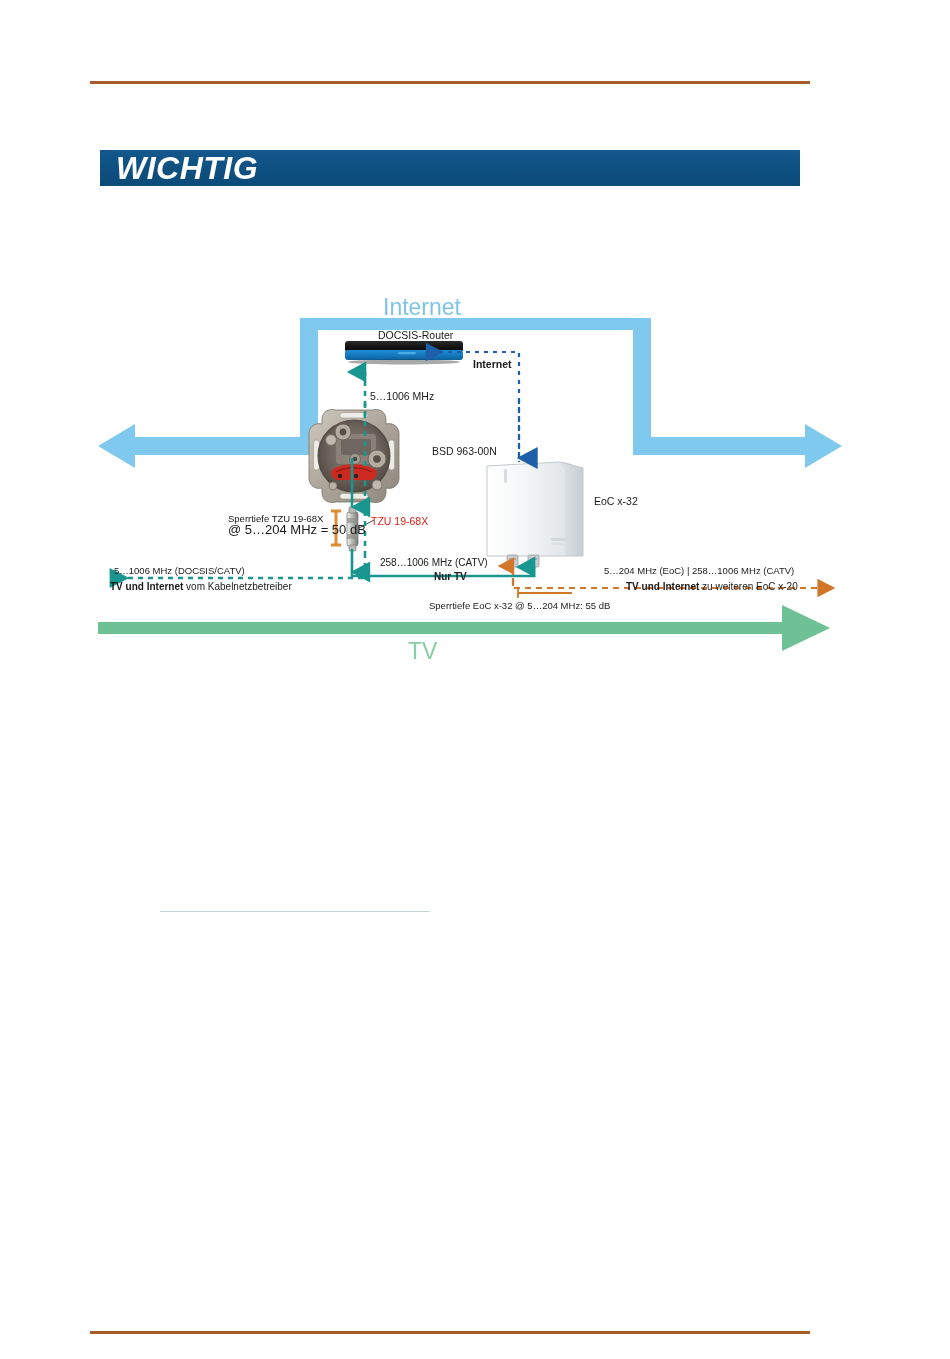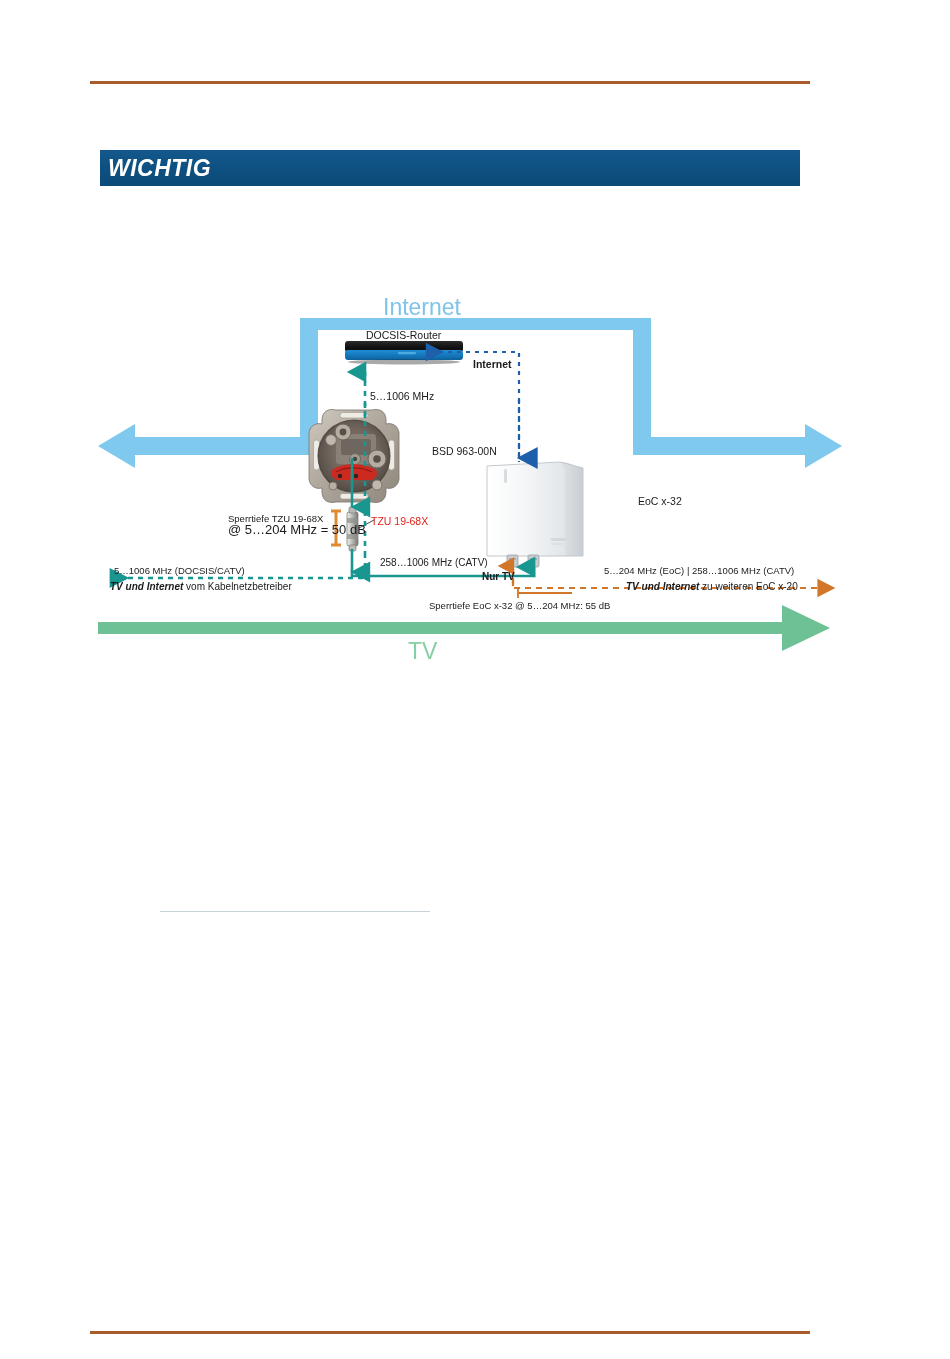--- a/index.html
+++ b/index.html
@@ -22,56 +22,56 @@
   .rule.bottom{top:1331px;}
 
   
   .banner{
     position:absolute;left:100px;top:150px;width:700px;height:36px;
     background:linear-gradient(180deg,#14578c 0%,#0e5182 45%,#0c4a78 100%);
     display:flex;align-items:center;
   }
   .banner-title{
     color:#ffffff;font-style:italic;font-weight:bold;
-    font-size:23px;letter-spacing:.5px;padding-left:8px;
+    font-size:32px;letter-spacing:.5px;padding-left:16px;
     font-family:"Liberation Sans", sans-serif;
   }
 
   
   .diagram{
     position:absolute;left:0;top:0;width:950px;height:1134px;
     pointer-events:none;
   }
   .diagram svg{position:absolute;left:0;top:0;}
 
   
   .lbl{position:absolute;white-space:nowrap;font-family:"Liberation Sans", sans-serif;}
 
   .big-internet{
     left:383px;top:294px;font-size:23px;color:#7fc4e8;font-weight:400;
   }
   .big-tv{
     left:408px;top:638px;font-size:23px;color:#86cfa4;font-weight:400;text-align:center;
   }
-  .l-docsis-router{left:366px;top:329px;font-size:10.5px;color:#1b1b1b;}
+  .l-docsis-router{left:378px;top:329px;font-size:10.5px;color:#1b1b1b;}
   .l-internet-dash{left:473px;top:358px;font-size:10.5px;color:#1b1b1b;font-weight:bold;}
   .l-5-1006{left:370px;top:390px;font-size:10.5px;color:#1b1b1b;}
   .l-bsd{left:432px;top:445px;font-size:10.5px;color:#1b1b1b;}
-  .l-eoc{left:594px;top:495px;font-size:10.5px;color:#1b1b1b;margin-left:44px;}
+  .l-eoc{left:594px;top:495px;font-size:10.5px;color:#1b1b1b;}
   .l-tzu-red{left:371px;top:515px;font-size:10.5px;color:#e32119;font-weight:normal;}
   .l-sperr1a{left:228px;top:513px;font-size:9.5px;color:#1b1b1b;text-align:center;}
   .l-sperr1b{left:228px;top:522px;font-size:13px;color:#1b1b1b;text-align:right;}
   .l-258{left:380px;top:557px;font-size:10px;color:#1b1b1b;}
-  .l-nurtv{left:434px;top:571px;font-size:10px;color:#1b1b1b;font-weight:bold;margin-left:48px;}
+  .l-nurtv{left:434px;top:571px;font-size:10px;color:#1b1b1b;font-weight:bold;}
   .l-left1{left:114px;top:565px;font-size:9.5px;color:#1b1b1b;}
   .l-left2{left:110px;top:581px;font-size:10px;color:#1b1b1b;}
   .l-right1{left:604px;top:565px;font-size:9.5px;color:#1b1b1b;}
   .l-right2{left:626px;top:581px;font-size:10px;color:#1b1b1b;}
   .l-sperr2{left:429px;top:600px;font-size:9.5px;color:#1b1b1b;}
-  .b{font-weight:bold;font-style:italic;}
+  .b{font-weight:bold;}
 
   
   .faint-line{
     position:absolute;left:160px;top:911px;width:270px;height:1px;
     background:#c8d2d6;
   }
 </style>
 </head>
 <body>
 

